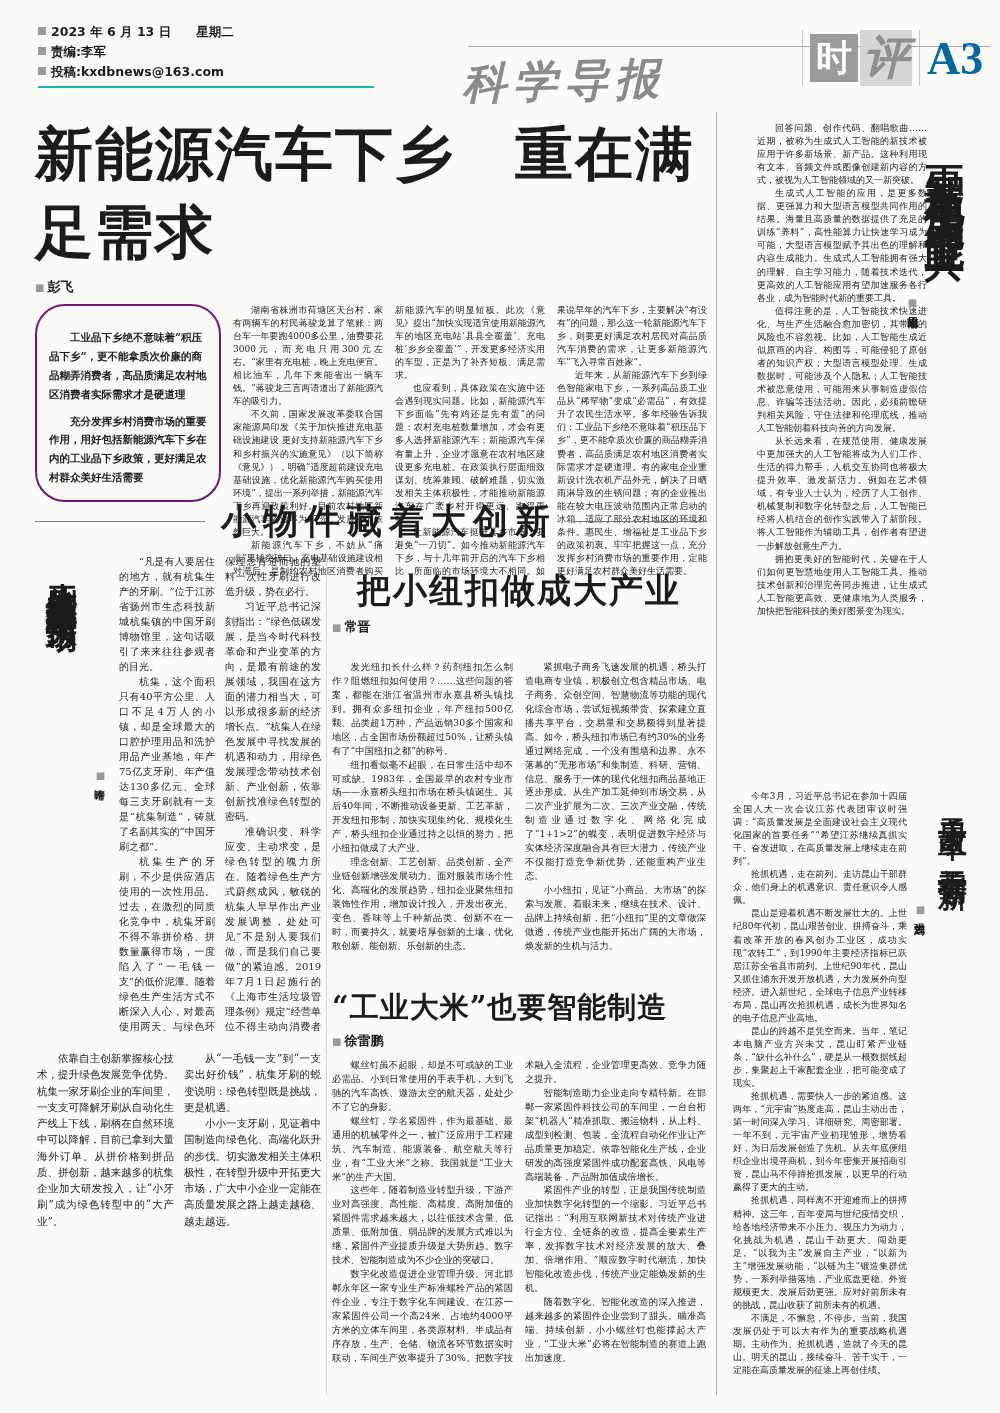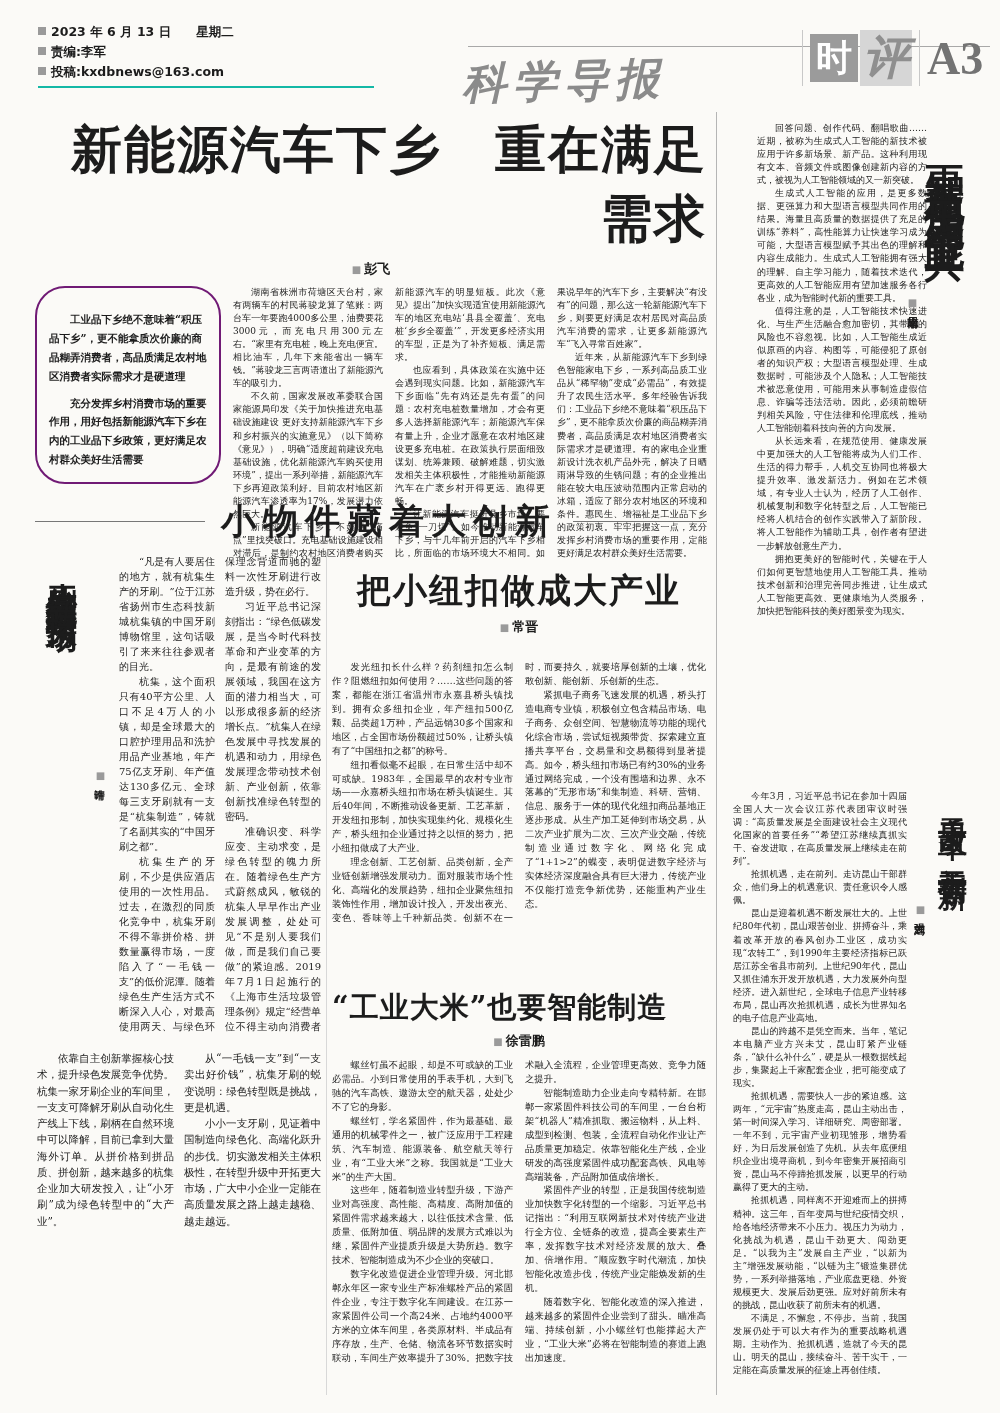--- a/index.html
+++ b/index.html
@@ -15,25 +15,25 @@
                line-height:1.6;border-bottom:2px solid #14b8a6;padding-bottom:4px;}
   #header-rule{position:absolute;left:468px;top:46px;width:522px;height:1px;background:#a8a8a8;}
   #masthead{position:absolute;left:462px;top:52px;font-size:44px;font-weight:bold;font-style:italic;
             color:#8b8b8b;letter-spacing:7px;transform:rotate(-1.5deg);}
   #section-badge{position:absolute;left:795px;top:30px;display:flex;align-items:center;}
   .vline{width:1px;height:56px;background:#c8c8c8;margin:0 7px;}
   #badge-shi{width:48px;height:48px;background:#9b9b9b;color:#fff;font-size:36px;font-weight:bold;
              display:flex;align-items:center;justify-content:center;}
   #badge-ping{width:52px;height:56px;background:#d6d6d6;color:#8f8f8f;font-size:46px;font-weight:bold;
               font-style:italic;display:flex;align-items:center;justify-content:center;margin-left:2px;}
-  #page-number{font-size:46px;font-weight:bold;font-family:"Liberation Serif",serif;color:#737373;}
+  #page-number{font-size:46px;font-weight:bold;font-family:"Liberation Serif",serif;color:#0369a1;}
   
   #lead{position:absolute;left:35px;top:110px;width:672px;height:394px;}
-  #lead-headline{text-align:right;font-size:51px;font-weight:bold;letter-spacing:2px;margin:6px 0 6px;}
-  .h-byline{text-align:center;font-size:13px;font-weight:bold;margin-bottom:8px;}
+  #lead-headline{text-align:left;font-size:58px;font-weight:bold;letter-spacing:2px;margin:6px 0 6px;}
+  .h-byline{text-align:left;font-size:13px;font-weight:bold;margin-bottom:8px;}
   #lead-flex{display:flex;gap:12px;height:300px;overflow:hidden;}
   #pull-quote{flex:0 0 158px;border:2px solid #701a75;border-radius:30px;padding:22px 12px;
               font-size:10.5px;font-weight:bold;line-height:1.8;height:150px;align-self:flex-start;}
   .pq-para{margin:0 0 8px;text-indent:2em;}
   #lead-body{flex:1;column-count:3;column-gap:12px;font-size:9px;line-height:1.45;overflow:hidden;}
   
   #vrule-main{position:absolute;left:716px;top:112px;width:1px;height:1283px;background:#b5b5b5;}
   #vrule-left{position:absolute;left:326px;top:552px;width:1px;height:843px;background:#d8d8d8;}
   
   #ai{position:absolute;left:727px;top:112px;width:248px;height:662px;}
@@ -147,20 +147,21 @@
 </div>
 
 <div id="btn">
   <div id="btn-title">把小纽扣做成大产业</div>
   <div class="h-byline"><span class="bsq">■</span><span>常晋</span></div>
   <div id="btn-body" class="just">
       <p class="para">发光纽扣长什么样？药剂纽扣怎么制作？阻燃纽扣如何使用？……这些问题的答案，都能在浙江省温州市永嘉县桥头镇找到。拥有众多纽扣企业，年产纽扣500亿颗、品类超1万种，产品远销30多个国家和地区，占全国市场份额超过50%，让桥头镇有了“中国纽扣之都”的称号。</p>
       <p class="para">纽扣看似毫不起眼，在日常生活中却不可或缺。1983年，全国最早的农村专业市场——永嘉桥头纽扣市场在桥头镇诞生。其后40年间，不断推动设备更新、工艺革新，开发纽扣形制，加快实现集约化、规模化生产，桥头纽扣企业通过持之以恒的努力，把小纽扣做成了大产业。</p>
       <p class="para">理念创新、工艺创新、品类创新，全产业链创新增强发展动力。面对服装市场个性化、高端化的发展趋势，纽扣企业聚焦纽扣装饰性作用，增加设计投入，开发出夜光、变色、香味等上千种新品类。创新不在一时，而要持久，就要培厚创新的土壤，优化敢创新、能创新、乐创新的生态。</p>
       <p class="para">紧抓电子商务飞速发展的机遇，桥头打造电商专业镇，积极创立包含精品市场、电子商务、众创空间、智慧物流等功能的现代化综合市场，尝试短视频带货、探索建立直播共享平台，交易量和交易额得到显著提高。如今，桥头纽扣市场已有约30%的业务通过网络完成，一个没有围墙和边界、永不落幕的“无形市场”和集制造、科研、营销、信息、服务于一体的现代化纽扣商品基地正逐步形成。从生产加工延伸到市场交易，从二次产业扩展为二次、三次产业交融，传统制造业通过数字化、网络化完成了“1+1&gt;2”的蝶变，表明促进数字经济与实体经济深度融合具有巨大潜力，传统产业不仅能打造竞争新优势，还能重构产业生态。</p>
+      <p class="para">小小纽扣，见证“小商品、大市场”的探索与发展。着眼未来，继续在技术、设计、品牌上持续创新，把“小纽扣”里的文章做深做透，传统产业也能开拓出广阔的大市场，焕发新的生机与活力。</p>
     </div>
 </div>
 
 <div id="fast">
   <div id="fast-title">“工业大米”也要智能制造</div>
   <div class="h-byline"><span class="bsq">■</span><span>徐雷鹏</span></div>
   <div id="fast-body" class="just">
       <p class="para">螺丝钉虽不起眼，却是不可或缺的工业必需品。小到日常使用的手表手机，大到飞驰的汽车高铁、遨游太空的航天器，处处少不了它的身影。</p>
       <p class="para">螺丝钉，学名紧固件，作为最基础、最通用的机械零件之一，被广泛应用于工程建筑、汽车制造、能源装备、航空航天等行业，有“工业大米”之称。我国就是“工业大米”的生产大国。</p>
       <p class="para">这些年，随着制造业转型升级，下游产业对高强度、高性能、高精度、高附加值的紧固件需求越来越大，以往低技术含量、低质量、低附加值、弱品牌的发展方式难以为继，紧固件产业提质升级是大势所趋。数字技术、智能制造成为不少企业的突破口。</p>

